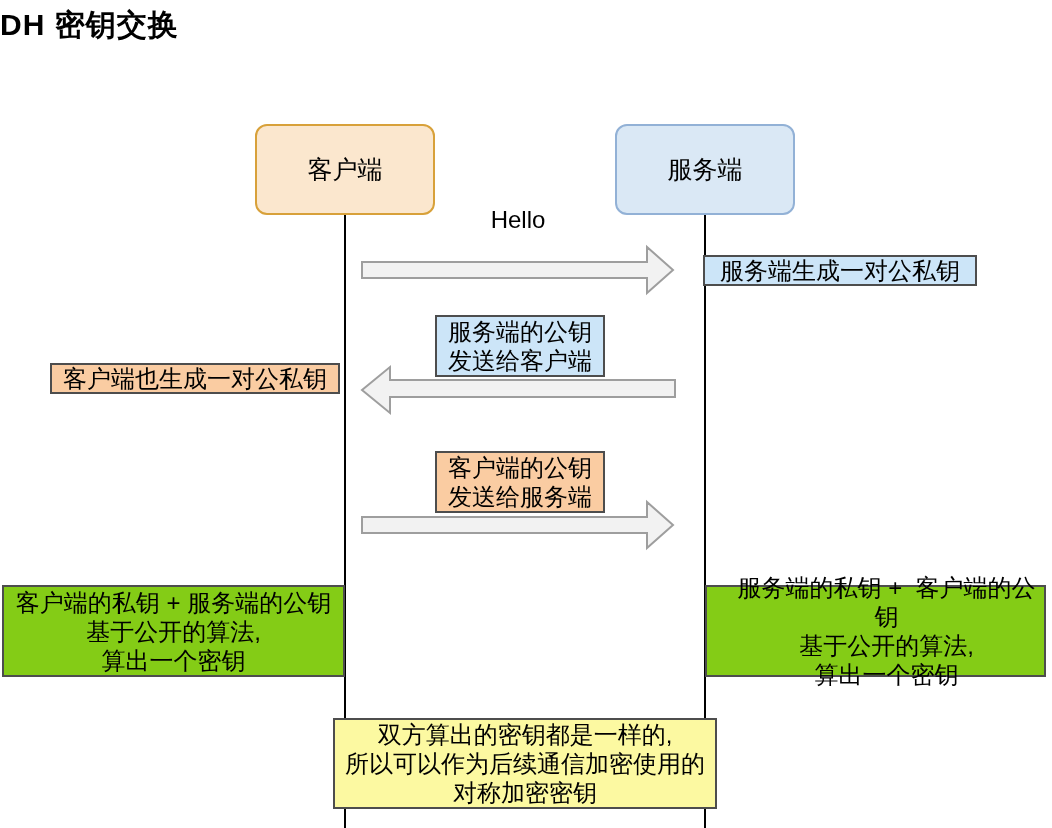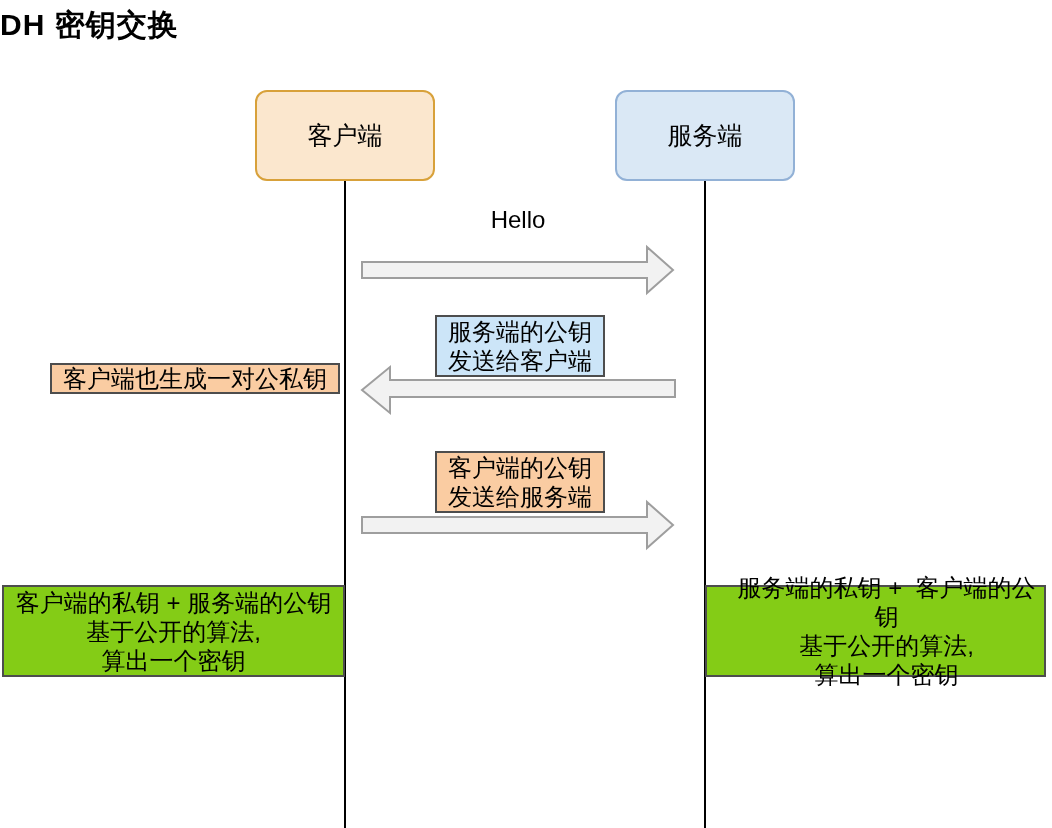--- a/index.html
+++ b/index.html
@@ -40,20 +40,21 @@
     text-align: center;
     font-size: 24px;
     line-height: 29px;
     white-space: pre-line;
   }
 
   .actor {
     border: 2px solid;
     border-radius: 12px;
     font-size: 25px;
+    margin-top: 34px;
   }
   .actor-client { left: 255px; top: 90px; width: 180px; height: 91px;
                   background: #FBE7CE; border-color: #D8A13A; }
   .actor-server { left: 615px; top: 90px; width: 180px; height: 91px;
                   background: #DAE8F5; border-color: #92B1D6; }
 
   .msg-text {
     position: absolute;
     z-index: 2;
     left: 345px; top: 205px; width: 346px;
@@ -98,31 +99,35 @@
   <div class="box actor actor-client">
     <span>客户端</span>
   </div>
 
   <div class="box actor actor-server">
     <span>服务端</span>
   </div>
 
   <div class="msg-text">Hello</div>
 
+  <div class="box note note-blue note-server-keygen">服务端生成一对公私钥</div>
 
   <div class="box note note-blue msg-server-pubkey">服务端的公钥
 发送给客户端</div>
 
   <div class="box note note-orange note-client-keygen">客户端也生成一对公私钥</div>
 
   <div class="box note note-orange msg-client-pubkey">客户端的公钥
 发送给服务端</div>
 
   <div class="box note note-green note-client-derive">客户端的私钥 + 服务端的公钥
 基于公开的算法,
 算出一个密钥</div>
 
   <div class="box note note-green note-server-derive">服务端的私钥 +&nbsp; 客户端的公钥
 基于公开的算法,
 算出一个密钥</div>
 
+  <div class="box note note-yellow note-conclusion">双方算出的密钥都是一样的,
+所以可以作为后续通信加密使用的
+对称加密密钥</div>
 
 </div>
 
 </body></html>

